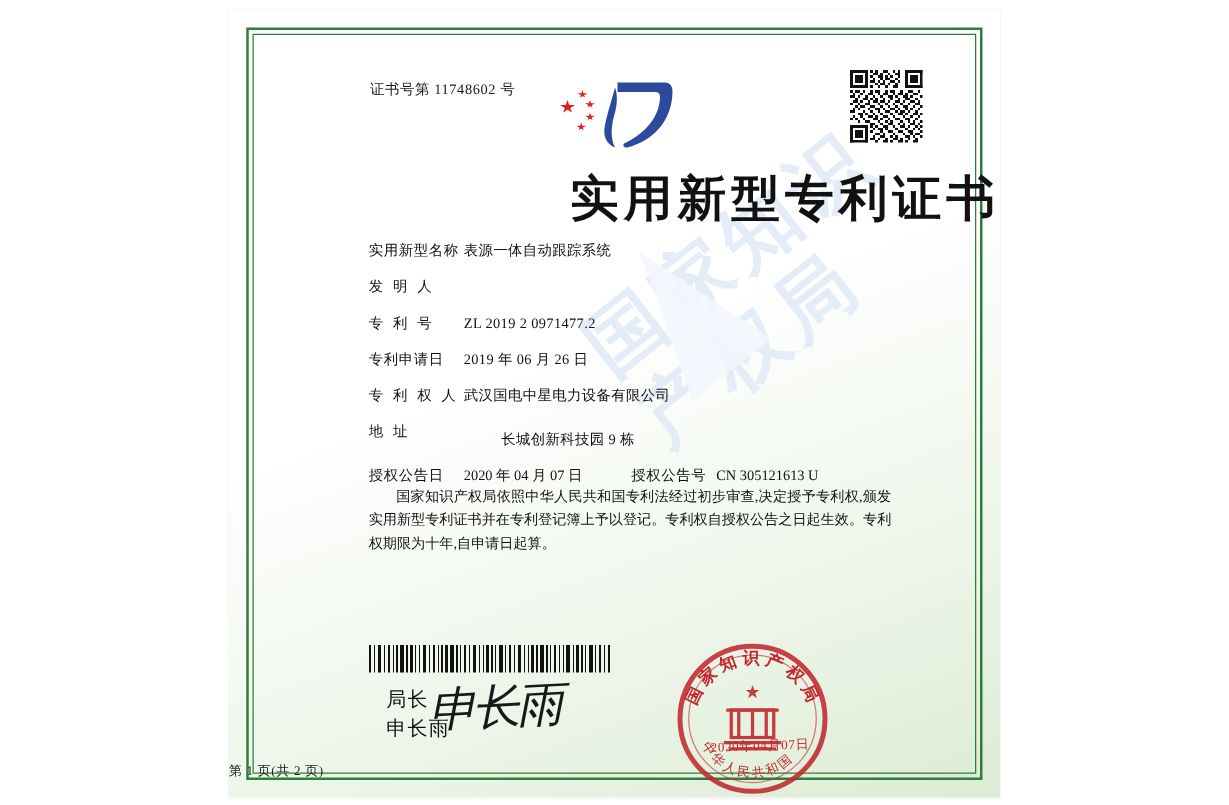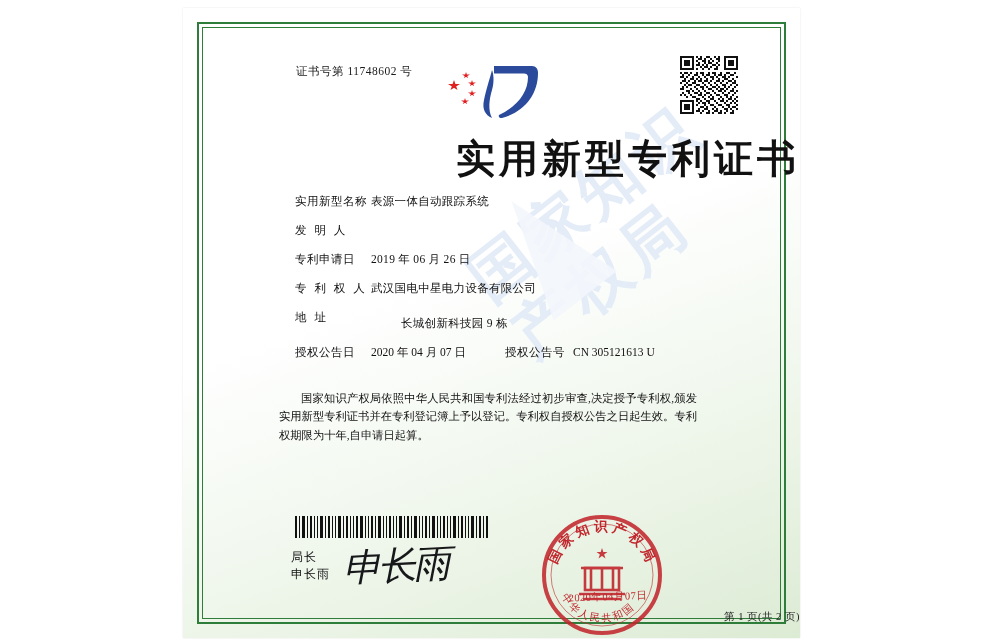--- a/index.html
+++ b/index.html
@@ -153,21 +153,21 @@
     font-family: Liberation Serif, serif;
   }
   .two-col .c1 { display: flex; width: 210px; flex: 0 0 210px;}
   .two-col .c2 { display: flex; }
   .two-col .lab { letter-spacing: 2.5px; white-space: nowrap; }
   .two-col .lab.l1 { width: 76px; flex: 0 0 76px; }
   .two-col .lab.l2 { margin-right: 8px; }
   
   .paras {
     position: absolute;
-    left: 96px;
+    left: 112px;
     top: 381px;
     width: 418px;
     font-size: 11.3px;
     line-height: 1.62;
     color: #111;
     text-align: justify;
   }
   .paras p {
     margin: 0 0 3px 0;
     text-indent: 22px;
@@ -176,23 +176,23 @@
   .barcode {
     position: absolute;
     left: 112px;
     top: 508px;
     width: 195px;
     height: 22px;
   }
   
   .sign-label {
     position: absolute;
-    left: 108px;
+    left: 126px;
     top: 541px;
-    font-size: 12px;
+    font-size: 16px;
     line-height: 1.45;
     color: #111;
     letter-spacing: 1px;
   }
   .signature {
     position: absolute;
     left: 160px;
     top: 532px;
     width: 130px;
     height: 52px;
@@ -222,21 +222,21 @@
     color: #c1272d;
     letter-spacing: .5px;
     transform: rotate(-2deg);
   }
   
   .footer {
     position: absolute;
     left: 0;
     right: 0;
     bottom: 14px;
-    text-align: right;
+    text-align: left;
     font-size: 10.5px;
     color: #222;
     letter-spacing: .5px;
   }
 </style>
 </head>
 <body>
 
 <div class="page">
   <div class="certificate">
@@ -501,20 +501,24 @@
 
       <div class="field-row">
         <div class="field-label" style="letter-spacing:0.5px;">实用新型名称</div>
         <div class="field-value">表源一体自动跟踪系统</div>
       </div>
 
       <div class="field-row">
         <div class="field-label">发 明 人</div>
       </div>
 
+      <div class="field-row">
+        <div class="field-label">专 利 号</div>
+        <div class="field-value">ZL 2019 2 0971477.2</div>
+      </div>
 
       <div class="field-row">
         <div class="field-label" style="letter-spacing:0.5px;">专利申请日</div>
         <div class="field-value">2019 年 06 月 26 日</div>
       </div>
 
       <div class="field-row">
         <div class="field-label">专 利 权 人</div>
         <div class="field-value">武汉国电中星电力设备有限公司</div>
       </div>

